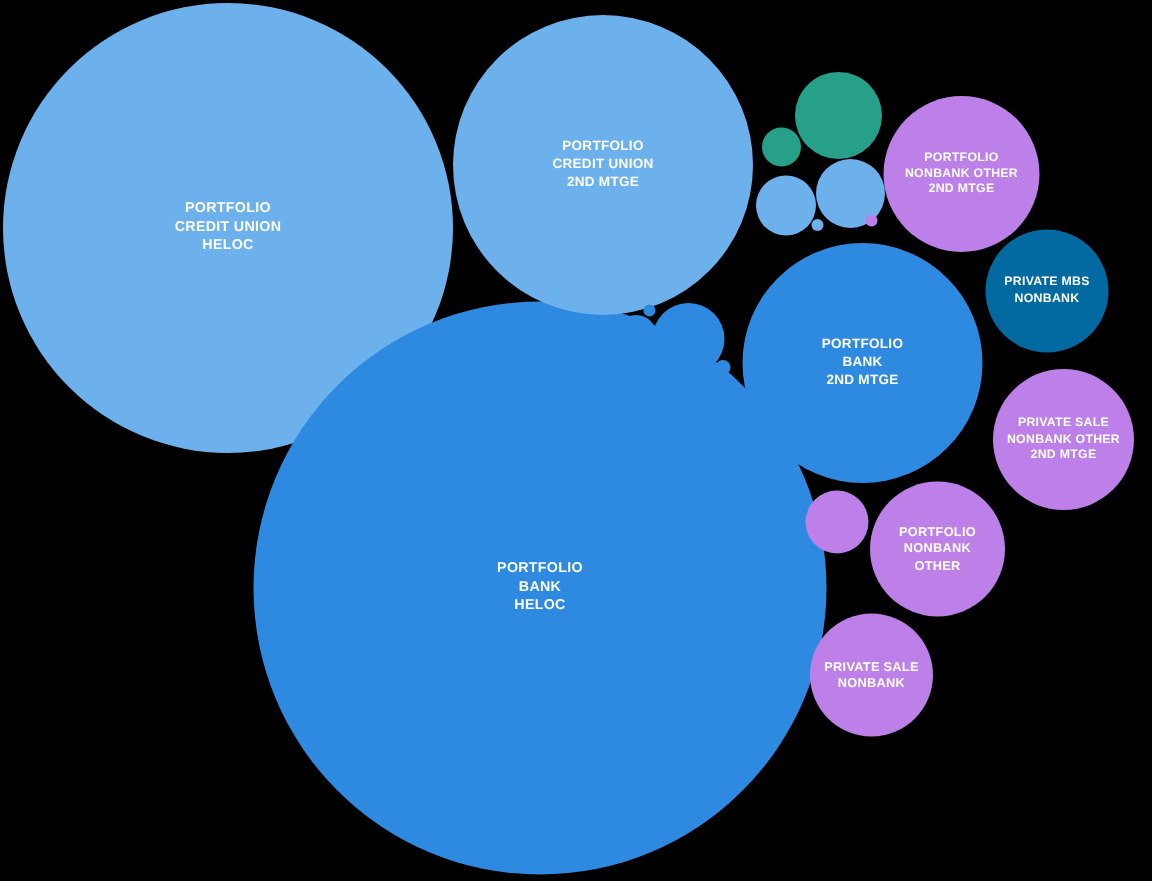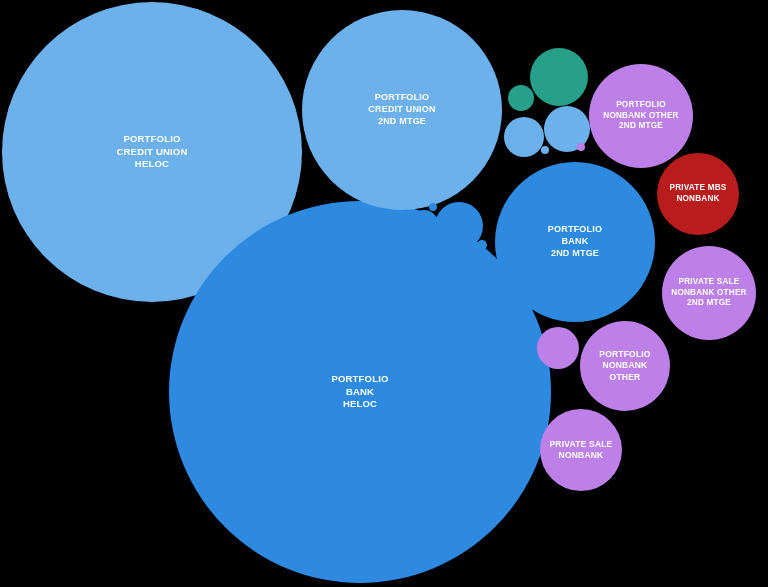--- a/index.html
+++ b/index.html
@@ -61,21 +61,21 @@
     <div class="bubble" style="left: 495px; top: 162px; width: 160px; height: 160px; background: rgb(46, 138, 224);">
       <span class="bubble-label" style="font-size: 9px; color: rgb(255, 255, 255);">PORTFOLIO
 BANK
 2ND MTGE</span>
     </div>
     <div class="bubble" style="left: 589px; top: 64px; width: 104px; height: 104px; background: rgb(189, 127, 232);">
       <span class="bubble-label" style="font-size: 8.2px; color: rgb(255, 255, 255);">PORTFOLIO
 NONBANK OTHER
 2ND MTGE</span>
     </div>
-    <div class="bubble" style="left: 657px; top: 153px; width: 82px; height: 82px; background: #b91c1c;">
+    <div class="bubble" style="left: 657px; top: 153px; width: 82px; height: 82px; background: #0369a1;">
       <span class="bubble-label" style="font-size: 8.2px; color: rgb(255, 255, 255);">PRIVATE MBS
 NONBANK</span>
     </div>
     <div class="bubble" style="left: 662px; top: 246px; width: 94px; height: 94px; background: rgb(189, 127, 232);">
       <span class="bubble-label" style="font-size: 8.2px; color: rgb(255, 255, 255);">PRIVATE SALE
 NONBANK OTHER
 2ND MTGE</span>
     </div>
     <div class="bubble" style="left: 580px; top: 321px; width: 90px; height: 90px; background: rgb(189, 127, 232);">
       <span class="bubble-label" style="font-size: 8.5px; color: rgb(255, 255, 255);">PORTFOLIO

